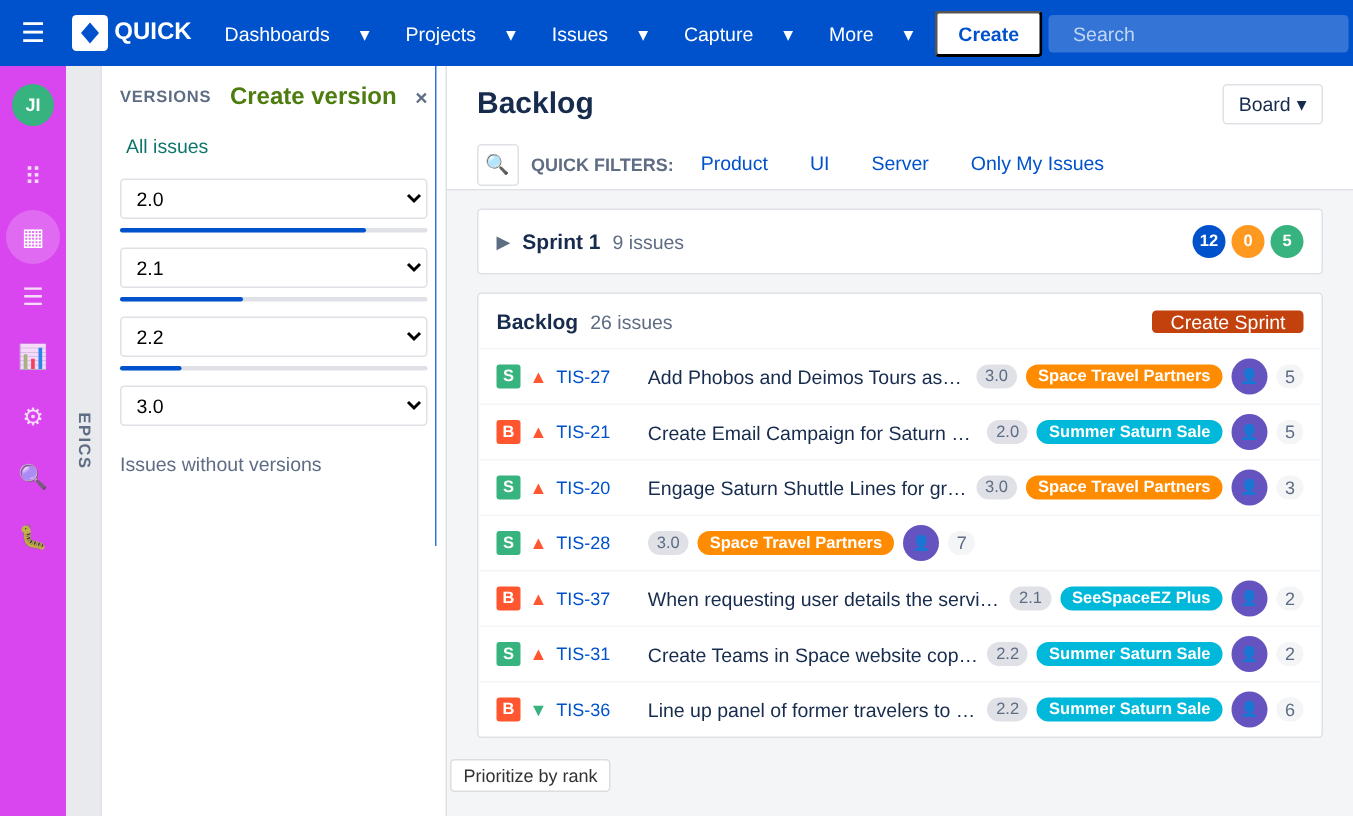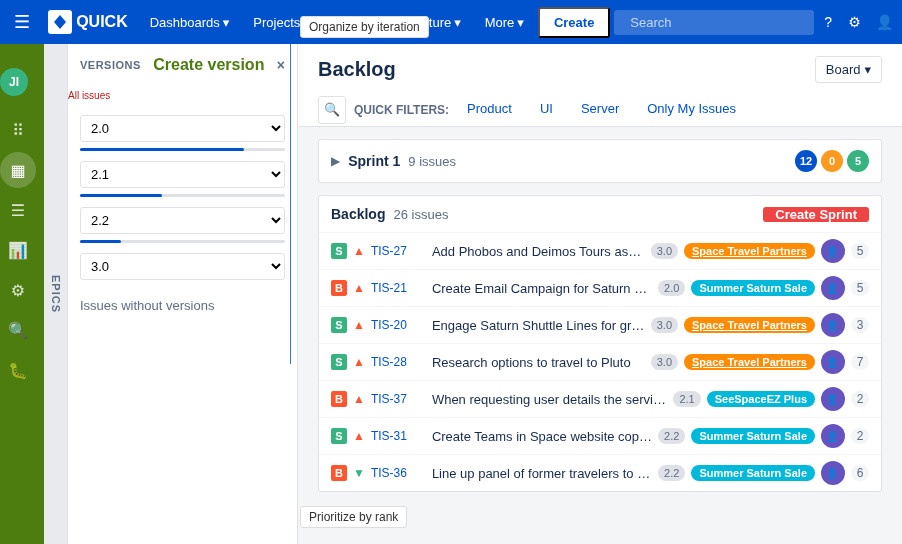--- a/index.html
+++ b/index.html
@@ -39,21 +39,21 @@
       justify-content: center;
     }
     .nav-item {
       color: white;
       padding: 6px 10px;
       border-radius: 3px;
       cursor: pointer;
       font-size: 13px;
       display: flex;
       align-items: center;
-      gap: 3px;
+      gap: 20px;
     }
     .nav-create {
       background: white;
       color: #0052cc;
       font-weight: 600;
       padding: 6px 14px;
       border-radius: 3px;
       cursor: pointer;
       font-size: 13px;
     }
@@ -85,24 +85,25 @@
     
     .main-layout {
       display: flex;
       height: calc(544px - 44px);
       overflow: hidden;
     }
 
     
     .sidebar-icons {
       width: 44px;
-      background: #4d7c0f;
+      background: #d946ef;
       display: flex;
       flex-direction: column;
-      padding-top: 24px;
+      align-items: center;
+      padding-top: 12px;
       gap: 4px;
     }
     .sidebar-icon {
       width: 36px;
       height: 36px;
       border-radius: 50%;
       display: flex;
       align-items: center;
       justify-content: center;
       cursor: pointer;
@@ -161,24 +162,24 @@
       color: #4d7c0f;
       cursor: pointer;
       font-size: 16px;
     }
     .close-x {
       cursor: pointer;
       color: #5e6c84;
       font-size: 14px;
     }
     .all-issues {
-      padding: 8px 0;
-      cursor: pointer;
-      color: #b91c1c;
-      font-size: 10px;
+      padding: 8px 16px;
+      cursor: pointer;
+      color: #0f766e;
+      font-size: 13px;
     }
     .version-item {
       padding: 6px 12px;
       display: flex;
       align-items: center;
       justify-content: space-between;
     }
     .version-select {
       border: 1px solid #dfe1e6;
       border-radius: 3px;
@@ -331,27 +332,27 @@
     .backlog-section-header {
       display: flex;
       align-items: center;
       padding: 10px 12px;
       gap: 8px;
     }
     .backlog-section-title { font-weight: 600; color: #172b4d; font-size: 14px; }
     .backlog-section-count { color: #5e6c84; font-size: 13px; }
     .create-sprint-btn {
       margin-left: auto;
-      background: #ef4444;
+      background: #c2410c;
       color: white;
       border: none;
       border-radius: 3px;
       padding: 0 12px;
       font-size: 13px;
-      font-weight: 700;
+      font-weight: 400;
       cursor: pointer;
     }
 
     
     .issue-row {
       display: flex;
       align-items: center;
       padding: 6px 12px;
       border-top: 1px solid #f4f5f7;
       gap: 6px;
@@ -397,21 +398,21 @@
       flex-shrink: 0;
     }
     .issue-label-badge {
       font-size: 11px;
       padding: 2px 8px;
       border-radius: 10px;
       font-weight: 600;
       flex-shrink: 0;
       color: white;
     }
-    .badge-orange { background: #ff8b00; text-decoration: underline; }
+    .badge-orange { background: #ff8b00; }
     .badge-teal { background: #00b8d9; }
     .issue-avatar {
       width: 24px;
       height: 24px;
       border-radius: 50%;
       background: #6554c0;
       flex-shrink: 0;
       overflow: hidden;
       display: flex;
       align-items: center;
@@ -473,21 +474,20 @@
     ::-webkit-scrollbar-track { background: #f4f5f7; }
     ::-webkit-scrollbar-thumb { background: #c1c7d0; border-radius: 3px; }
 
     .wrapper { position: relative; width: 902px; height: 544px; overflow: hidden; }
   </style>
 </head>
 <body>
 
 <div class="wrapper">
 
-  <div class="top-annotation">Organize by iteration</div>
 
   <div class="bottom-annotation">Prioritize by rank</div>
 
   <div class="indicator-line"></div>
 
   <nav class="top-nav">
     <span class="nav-hamburger">☰</span>
     <div class="nav-logo">
       <div class="jira-icon">
         <svg width="16" height="16" viewBox="0 0 16 16" fill="none">
@@ -663,21 +663,20 @@
             <span class="issue-version-badge">3.0</span>
             <span class="issue-label-badge badge-orange">Space Travel Partners</span>
             <div class="issue-avatar">👤</div>
             <span class="issue-points">3</span>
           </div>
 
           <div class="issue-row">
             <div class="issue-type-icon icon-story">S</div>
             <span class="priority-icon priority-high">▲</span>
             <span class="issue-id">TIS-28</span>
-            <span class="issue-summary">Research options to travel to Pluto</span>
             <span class="issue-version-badge">3.0</span>
             <span class="issue-label-badge badge-orange">Space Travel Partners</span>
             <div class="issue-avatar">👤</div>
             <span class="issue-points">7</span>
           </div>
 
           <div class="issue-row">
             <div class="issue-type-icon icon-bug">B</div>
             <span class="priority-icon priority-high">▲</span>
             <span class="issue-id">TIS-37</span>

